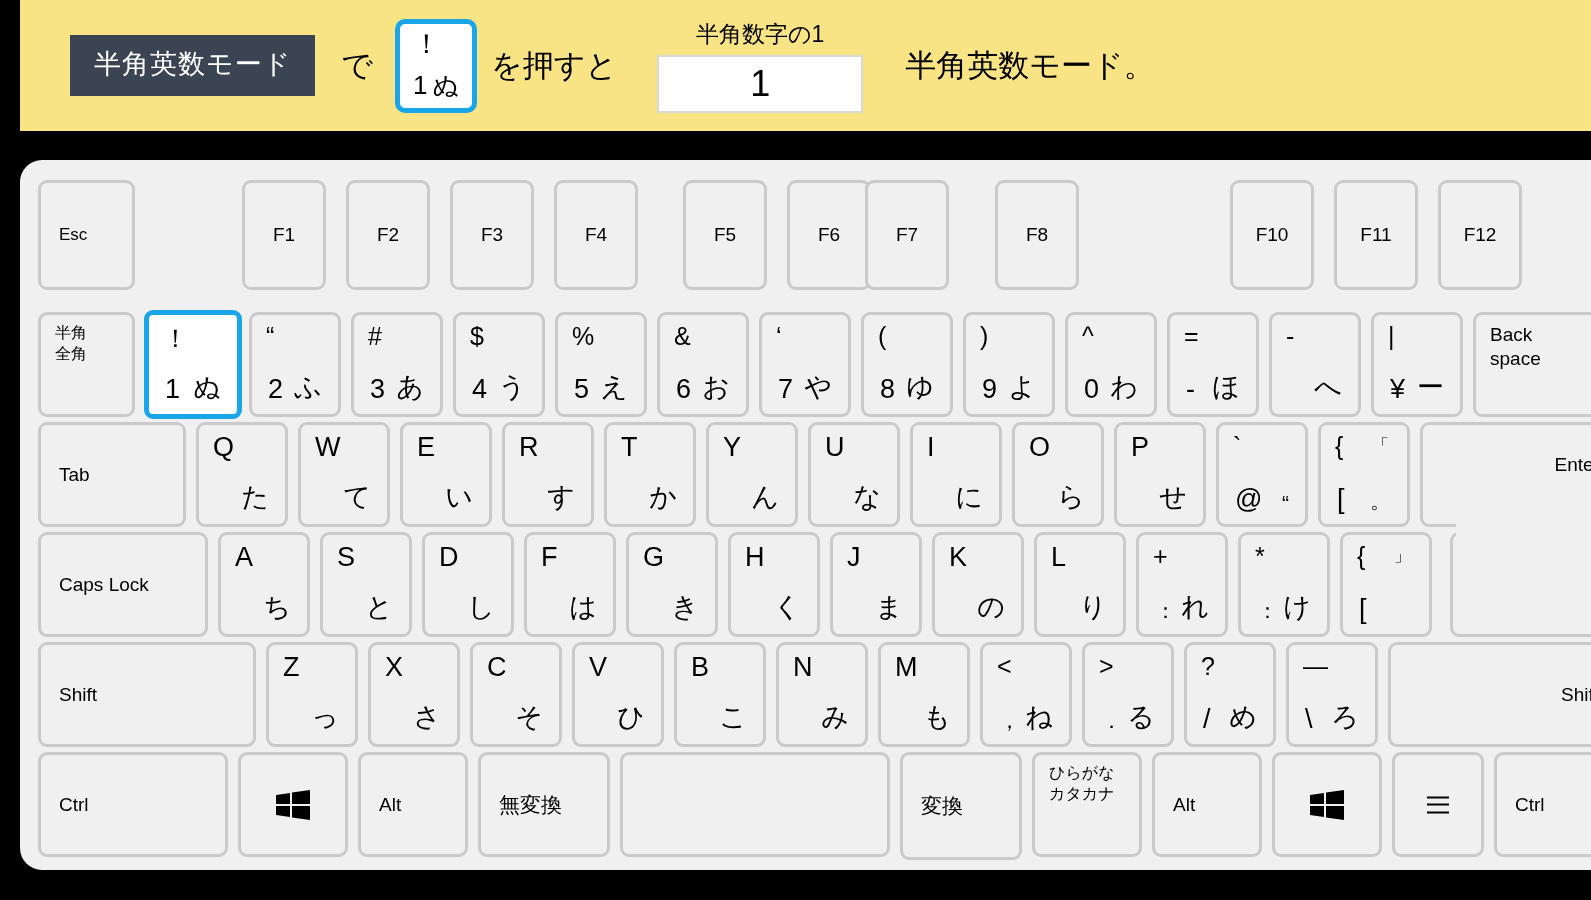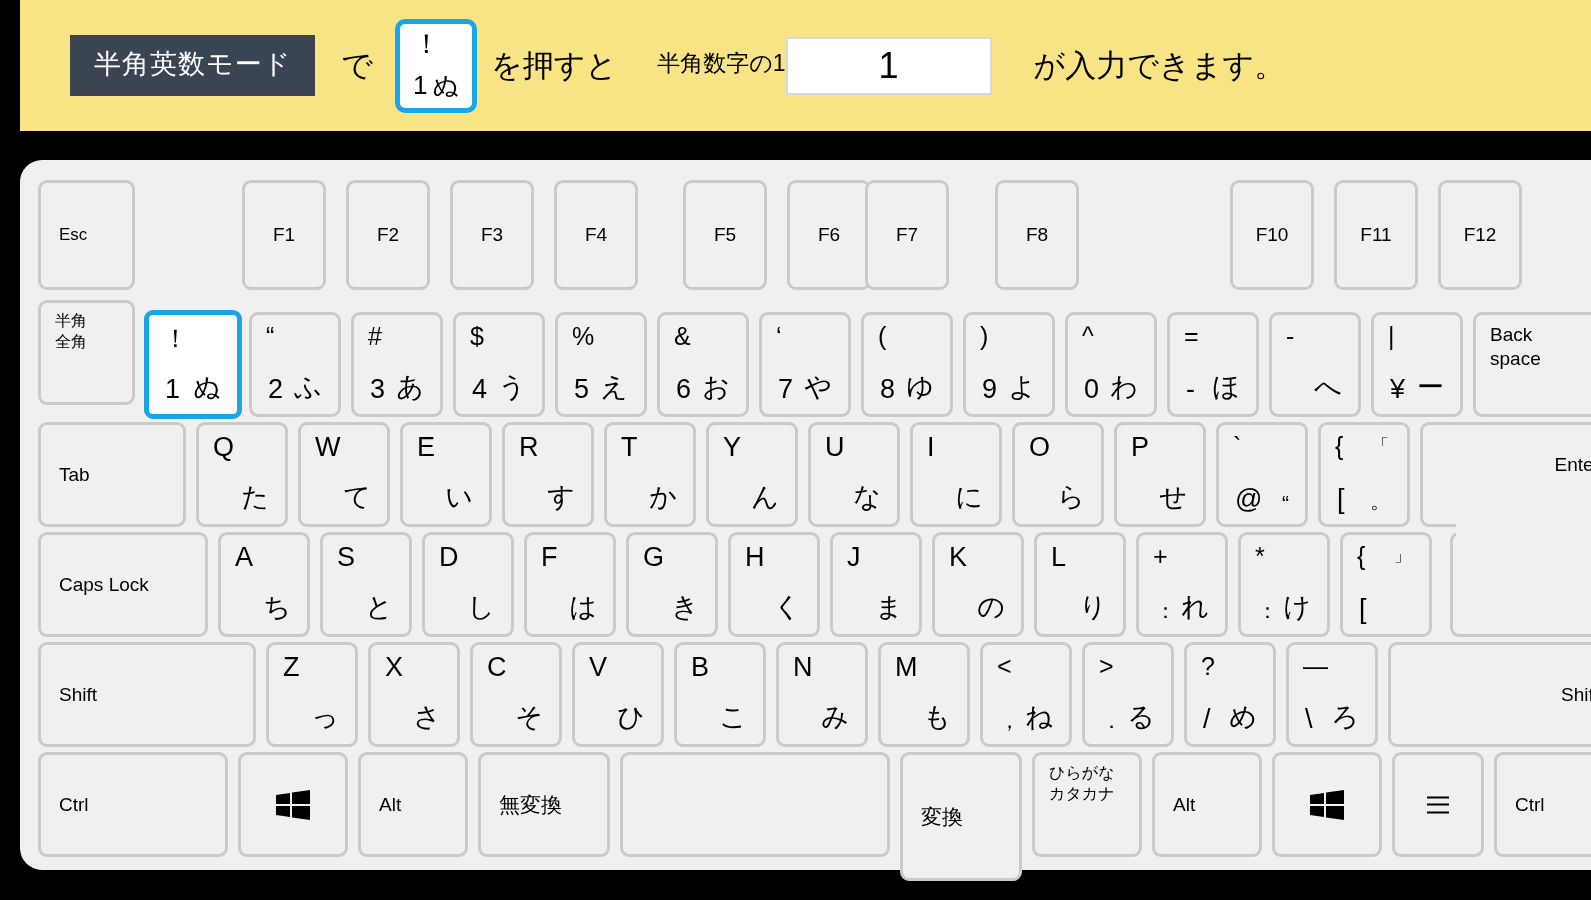--- a/index.html
+++ b/index.html
@@ -65,21 +65,21 @@
   .banner-key .bk-kana {
     position: absolute; right: 13px; bottom: 8px;
     font-size: 26px; line-height: 1.1;
   }
 
   
   .out-wrap {
     position: relative;
     margin-left: 40px;
     display: flex;
-    flex-direction: row;
+    flex-direction: column;
     align-items: center;
     flex: 0 0 auto;
   }
   .out-caption {
     font-size: 23px;
     color: #000;
     margin-bottom: 5px;
     white-space: nowrap;
   }
   .out-box {
@@ -179,21 +179,21 @@
 
   <div class="banner-text t-osu">を押すと</div>
 
   <div class="out-wrap">
     <div class="out-caption">半角数字の1</div>
     <div class="out-box">
       <span>1</span>
     </div>
   </div>
 
-  <div class="banner-text t-nyu">が入力できます。</div>
+  <div class="banner-text t-nyu">半角英数モード。</div>
 </div>
 
 <div id="keyboard">
 
   <div class="key" style="left:18px;  top:20px; width:97px; height:110px;">
     <span class="lb-l f-small">Esc</span>
     </div>
   <div class="key" style="left:222px; top:20px; width:84px; height:110px;">
     <span class="lb-c f-ml">F1</span>
     </div>
@@ -221,21 +221,21 @@
   <div class="key" style="left:1210px; top:20px; width:84px; height:110px;">
     <span class="lb-c f-ml">F10</span>
     </div>
   <div class="key" style="left:1314px; top:20px; width:84px; height:110px;text-align:right;">
     <span class="lb-c f-ml">F11</span>
     </div>
   <div class="key" style="left:1418px; top:20px; width:84px; height:110px;">
     <span class="lb-c f-ml">F12</span>
     </div>
 
-  <div class="key" style="left:18px; top:140px; width:97px; height:105px;">
+  <div class="key" style="left:18px; top:152px; width:97px; height:105px;">
     <span class="lb-tl2 f-jpsm">
       <span>半角</span><br>
       <span>全角</span>
     </span>
     </div>
 
   <div class="key hl" style="left:124px; top:150px; width:98px; height:109px;">
     <span class="lb-tl f-sym">！</span>
     <span class="lb-bl f-big">1</span>
     <span class="lb-br f-big">ぬ</span>
@@ -521,21 +521,21 @@
     </div>
 
   <div class="key" style="left:458px; top:592px; width:132px; height:105px;">
     <span class="lb-l f-jp">無変換</span>
     </div>
 
   <div class="key" style="left:600px; top:592px; width:270px; height:105px;">
     <span class="lb-c f-ml"></span>
     </div>
 
-  <div class="key" style="left:880px; top:592px; width:122px; height:129px;">
+  <div class="key" style="left:880px; top:592px; width:122px; height:108px;">
     <span class="lb-l f-jp">変換</span>
     </div>
 
   <div class="key" style="left:1012px; top:592px; width:110px; height:105px;">
     <span class="lb-tl2 f-jpsm">
       <span>ひらがな</span><br>
       <span>カタカナ</span>
     </span>
     </div>
 

